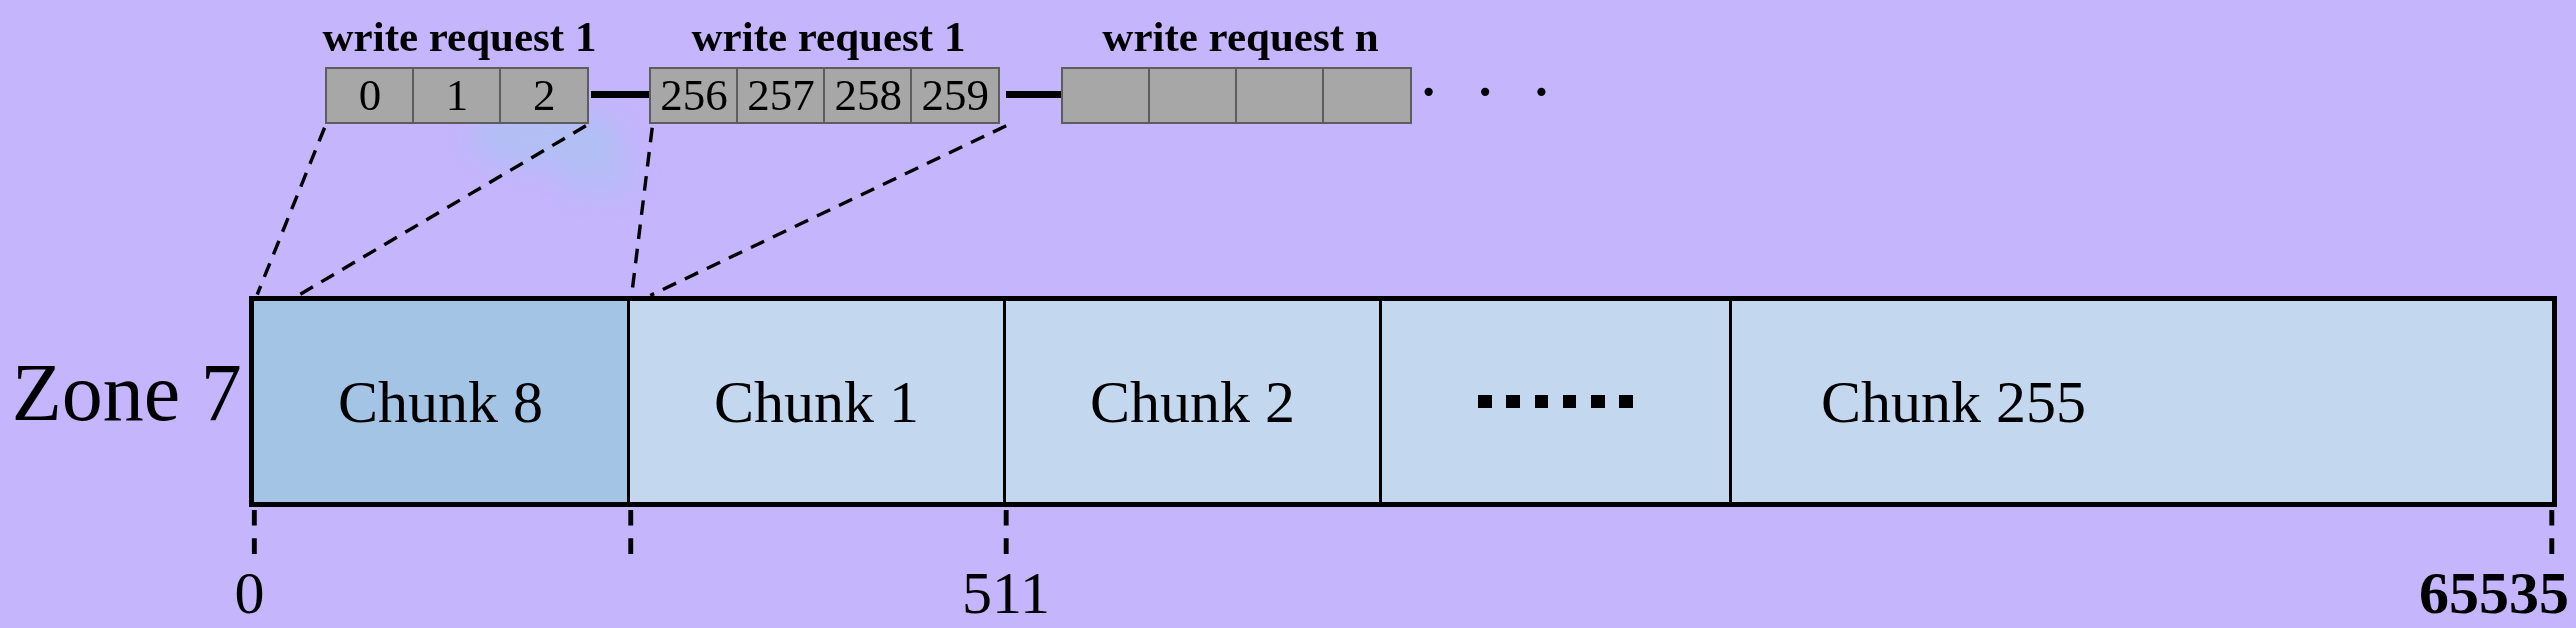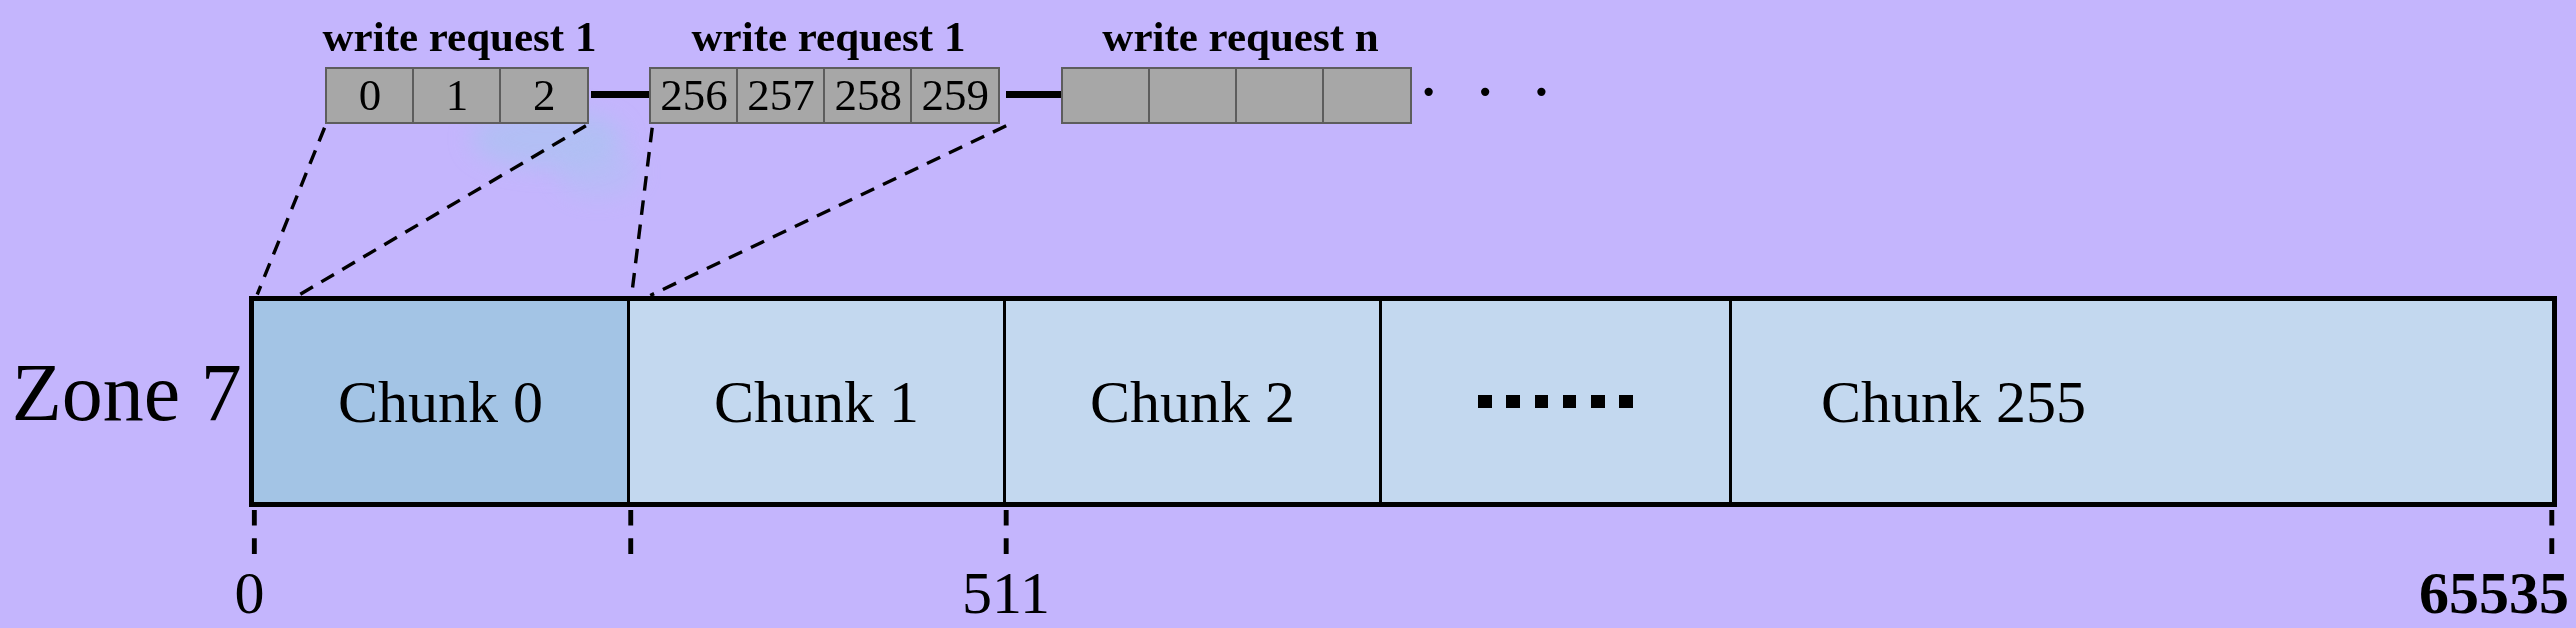--- a/index.html
+++ b/index.html
@@ -111,21 +111,21 @@
       <div class="cell"></div>
       <div class="cell"></div>
     </div>
   </div>
 
   <div class="more-dots">· · ·</div>
 
   <div class="zone-label">Zone 7</div>
 
   <div class="zone">
-    <div class="seg seg-c0">Chunk 0</div>
+    <div class="seg seg-c0">Chunk 8</div>
     <div class="seg seg-c1">Chunk 1</div>
     <div class="seg seg-c2">Chunk 2</div>
     <div class="seg seg-dots">
       <span class="visually-hidden">......</span>
       <span class="sqrow">
         <i class="sq"></i>
           <i class="sq"></i>
           <i class="sq"></i>
           <i class="sq"></i>
           <i class="sq"></i>

